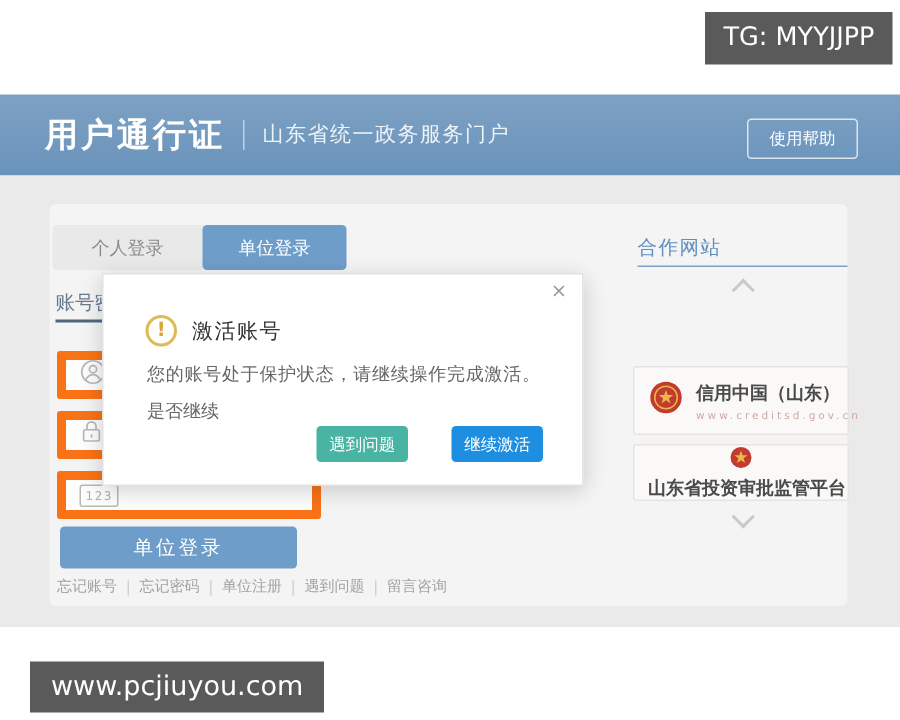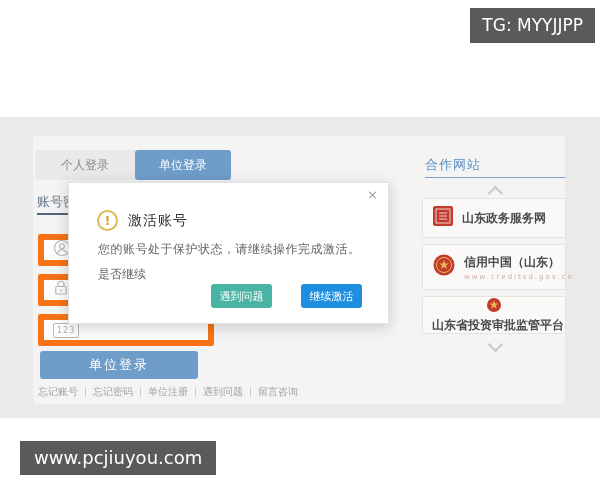--- a/index.html
+++ b/index.html
@@ -67,20 +67,26 @@
   .btn-cancel{position:absolute;left:142px;top:101px;width:61px;height:24px;background:#49b4a4;color:#fff;font-size:11px;border:none;border-radius:3px;display:flex;align-items:center;justify-content:center;cursor:pointer;}
   .btn-confirm{position:absolute;left:232px;top:101px;width:61px;height:24px;background:#1e8fe0;color:#fff;font-size:11px;border:none;border-radius:3px;display:flex;align-items:center;justify-content:center;cursor:pointer;}
 </style>
 </head>
 <body>
 
 <div class="stage">
 
   <div class="top-badge">TG: MYYJJPP</div>
 
+  <div class="header">
+    <div class="header-title">用户通行证</div>
+    <div class="header-divider"></div>
+    <div class="header-subtitle">山东省统一政务服务门户</div>
+    <button class="help-button">使用帮助</button>
+  </div>
 
   <div class="main">
     <div class="panel">
 
       <div class="tabs">
         <div class="tab tab-personal">个人登录</div>
         <div class="tab tab-unit">单位登录</div>
       </div>
 
       <div class="form-title">账号密码登录</div>
@@ -114,30 +120,20 @@
         <span class="link">忘记密码</span>
         <span class="link">单位注册</span>
         <span class="link">遇到问题</span>
         <span class="link">留言咨询</span>
       </div>
 
       <div class="partner-heading">合作网站</div>
       <div class="partner-underline"></div>
       <div class="chev chev-up"></div>
 
-      <div class="partner-card card-1">
-        <span><svg width="22" height="22" viewBox="0 0 22 22">
-              <rect x="1" y="1" width="20" height="20" rx="2" fill="#c23b2e"></rect>
-              <rect x="4" y="4" width="14" height="14" fill="none" stroke="#f0d5cf" stroke-width="1"></rect>
-              <path d="M7 8h8M7 11h8M7 14h8" stroke="#f0d5cf" stroke-width="1"></path>
-            </svg></span>
-        <span class="card-text">
-          <span class="card-name">山东政务服务网</span>
-        </span>
-      </div>
 
       <div class="partner-card card-2">
         <span><svg width="24" height="24" viewBox="0 0 24 24">
               <circle cx="12" cy="12" r="10.5" fill="#c23b2e"></circle>
               <circle cx="12" cy="12" r="7.5" fill="none" stroke="#e9b84a" stroke-width="1"></circle>
               <polygon points="12,7 13.2,10.4 16.8,10.4 13.9,12.6 15,16 12,13.9 9,16 10.1,12.6 7.2,10.4 10.8,10.4" fill="#e9b84a"></polygon>
             </svg></span>
         <span class="card-text">
           <span class="card-name">信用中国（山东）</span>
           <span class="card-sub">www.creditsd.gov.cn</span>

